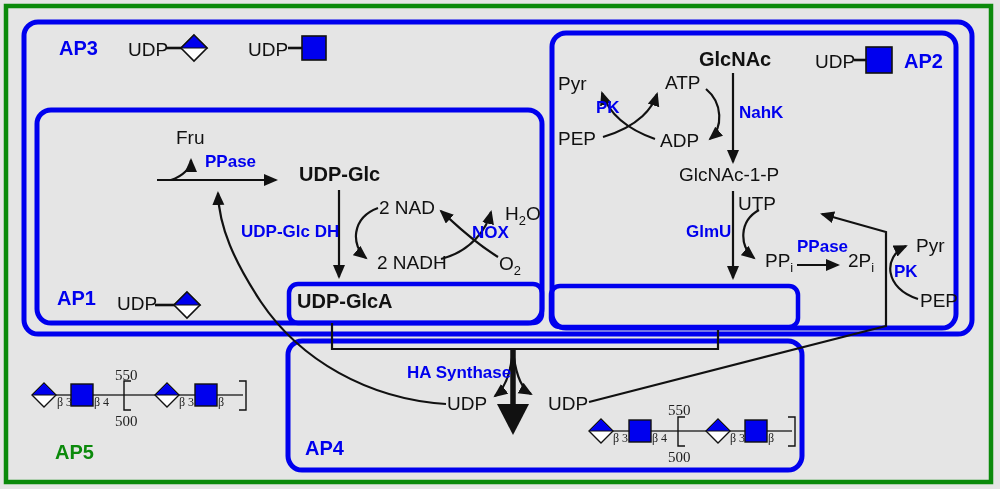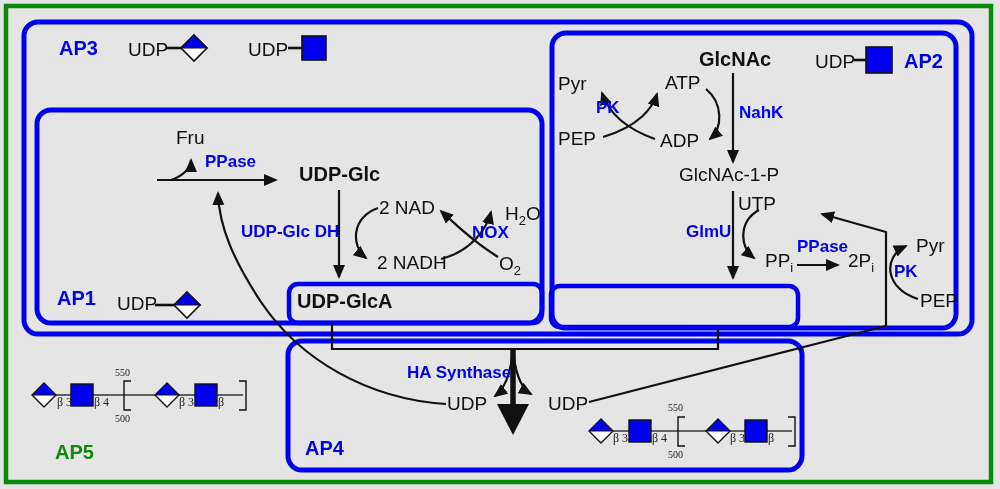--- a/index.html
+++ b/index.html
@@ -4,21 +4,21 @@
 <style>
   html,body{margin:0;padding:0;background:#ffffff;}
   #canvas{position:relative;width:1000px;height:489px;background:#e5e5e5;overflow:hidden;
           font-family:"Liberation Sans",sans-serif;}
   #art{position:absolute;left:0;top:0;width:1000px;height:489px;}
   .t{position:absolute;font-size:19px;color:#111;white-space:nowrap;line-height:1;}
   .b{position:absolute;font-size:20px;font-weight:bold;color:#111;white-space:nowrap;line-height:1;}
   .e{position:absolute;font-size:17px;font-weight:bold;color:#0000ee;white-space:nowrap;line-height:1;}
   .ap{position:absolute;font-size:20px;font-weight:bold;color:#0000ee;white-space:nowrap;line-height:1;}
   .g5{position:absolute;font-size:20px;font-weight:bold;color:#0b8a0b;white-space:nowrap;line-height:1;}
-  .ss{position:absolute;font-family:"Liberation Serif",serif;font-size:10px;color:#222;white-space:nowrap;line-height:1;}
+  .ss{position:absolute;font-family:"Liberation Serif",serif;font-size:15px;color:#222;white-space:nowrap;line-height:1;}
   .bb{position:absolute;font-family:"Liberation Serif",serif;font-size:12px;color:#222;white-space:nowrap;line-height:1;}
   .t sub,.b sub{font-size:0.68em;line-height:0;}
 </style>
 </head>
 <body>
 
 <div id="canvas">
 
 <svg id="art" viewBox="0 0 1000 489" xmlns="http://www.w3.org/2000/svg">
   <defs>

